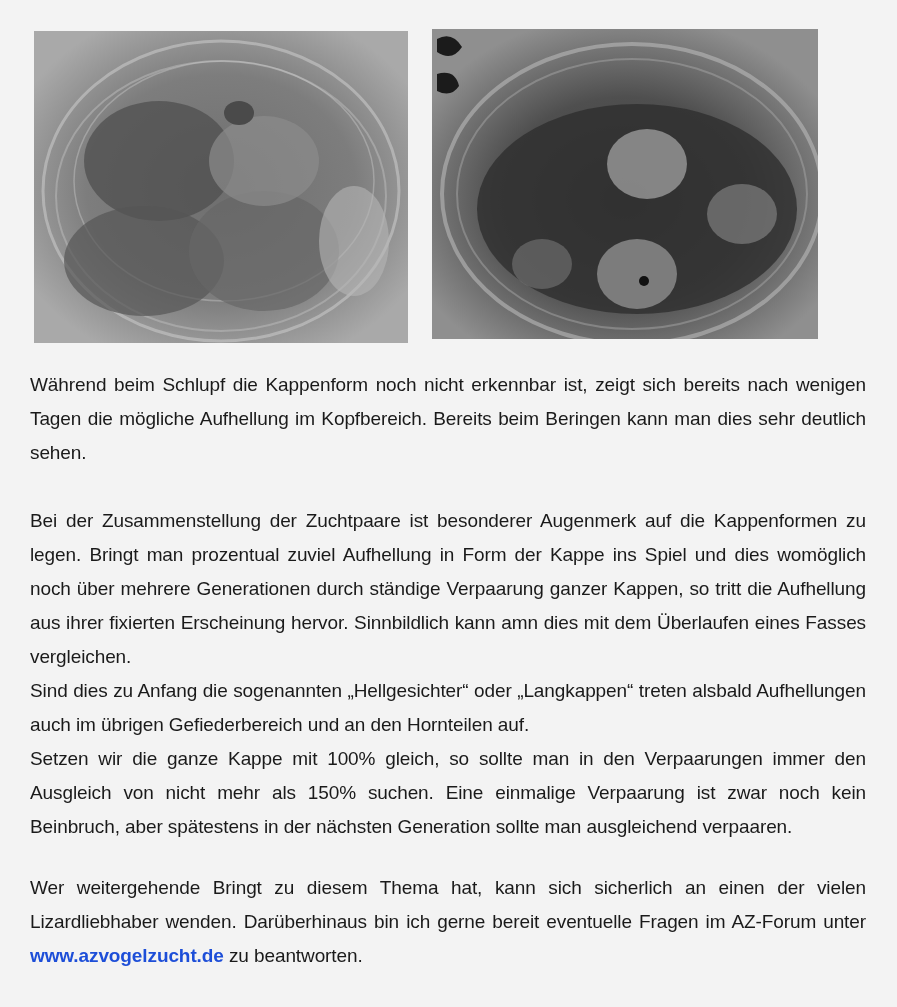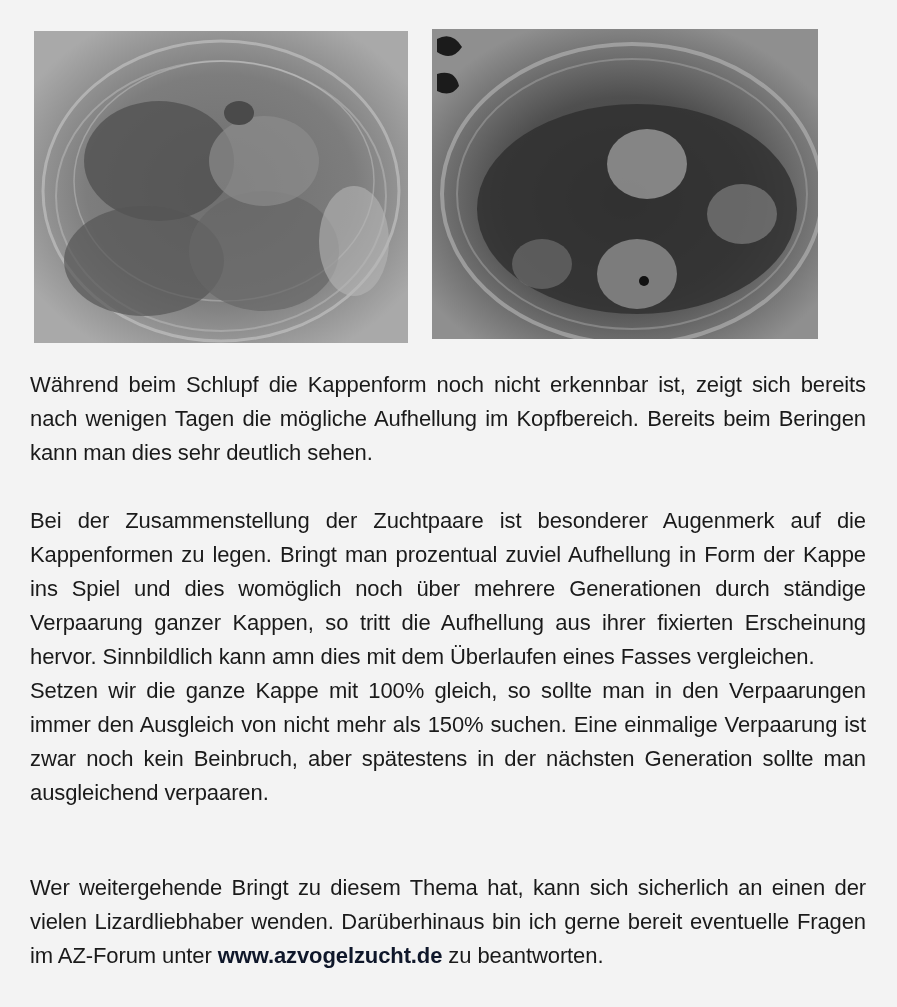--- a/index.html
+++ b/index.html
@@ -16,31 +16,31 @@
     overflow: hidden;
   }
   .photo svg { display: block; width: 100%; height: 100%; }
   #photo-left { left: 34px; top: 31px; width: 374px; height: 312px; }
   #photo-right { left: 432px; top: 29px; width: 386px; height: 310px; }
 
   .text-block {
     position: absolute;
     left: 30px;
     width: 836px;
-    font-size: 22px;
+    font-size: 19px;
     line-height: 34px;
     text-align: justify;
     letter-spacing: -0.1px;
   }
   .text-block p { margin: 0; }
   #para-1 { top: 368px; }
   #para-2 { top: 504px; }
   #para-5 { top: 871px; }
   .last-line { text-align-last: left; }
-  .link { font-weight: bold; color: #0f172a; text-decoration: none; }
+  .link { font-weight: bold; color: #1d4ed8; text-decoration: none; }
 </style>
 </head>
 <body>
 
 <div class="photo" id="photo-left" title="Frisch geschlüpfte Nestlinge im Nest">
   <svg viewBox="0 0 374 312" preserveAspectRatio="none">
     <defs>
       <radialGradient id="gl" cx="50%" cy="50%" r="60%">
         <stop offset="0%" stop-color="#6e6e6e"></stop>
         <stop offset="60%" stop-color="#7d7d7d"></stop>
@@ -82,18 +82,19 @@
     <path d="M5 45 q18 -5 22 12 q-8 12 -22 5z" fill="#1b1b1b"></path>
   </svg>
 </div>
 
 <div class="text-block" id="para-1">
   <p class="last-line">Während beim Schlupf die Kappenform noch nicht erkennbar ist, zeigt sich bereits nach wenigen Tagen die mögliche Aufhellung im Kopfbereich. Bereits beim Beringen kann man dies sehr deutlich sehen.</p>
 </div>
 
 <div class="text-block" id="para-2">
   <p class="last-line">Bei der Zusammenstellung der Zuchtpaare ist besonderer Augenmerk auf die Kappenformen zu legen.  Bringt man prozentual zuviel Aufhellung in Form der Kappe ins Spiel und dies womöglich noch über mehrere Generationen durch ständige Verpaarung ganzer Kappen, so tritt die Aufhellung aus ihrer fixierten Erscheinung hervor.  Sinnbildlich kann amn dies mit dem Überlaufen eines Fasses vergleichen.</p>
+  <p class="last-line">Sind dies zu Anfang die sogenannten „Hellgesichter“ oder „Langkappen“ treten alsbald Aufhellungen auch im übrigen Gefiederbereich und an den Hornteilen auf.</p>
   <p class="last-line">Setzen wir die ganze Kappe mit 100% gleich, so sollte man in den Verpaarungen immer den Ausgleich von nicht mehr als 150% suchen. Eine einmalige Verpaarung ist zwar noch kein Beinbruch, aber spätestens in der nächsten Generation sollte man ausgleichend verpaaren.</p>
 </div>
 
 <div class="text-block" id="para-5">
   <p class="last-line"><span>Wer weitergehende Bringt zu diesem Thema hat, kann sich sicherlich an einen der vielen Lizardliebhaber wenden. Darüberhinaus bin ich gerne bereit eventuelle Fragen im AZ-Forum unter </span><a class="link">www.azvogelzucht.de</a><span> zu beantworten.</span></p>
 </div>
 
 </body></html>

